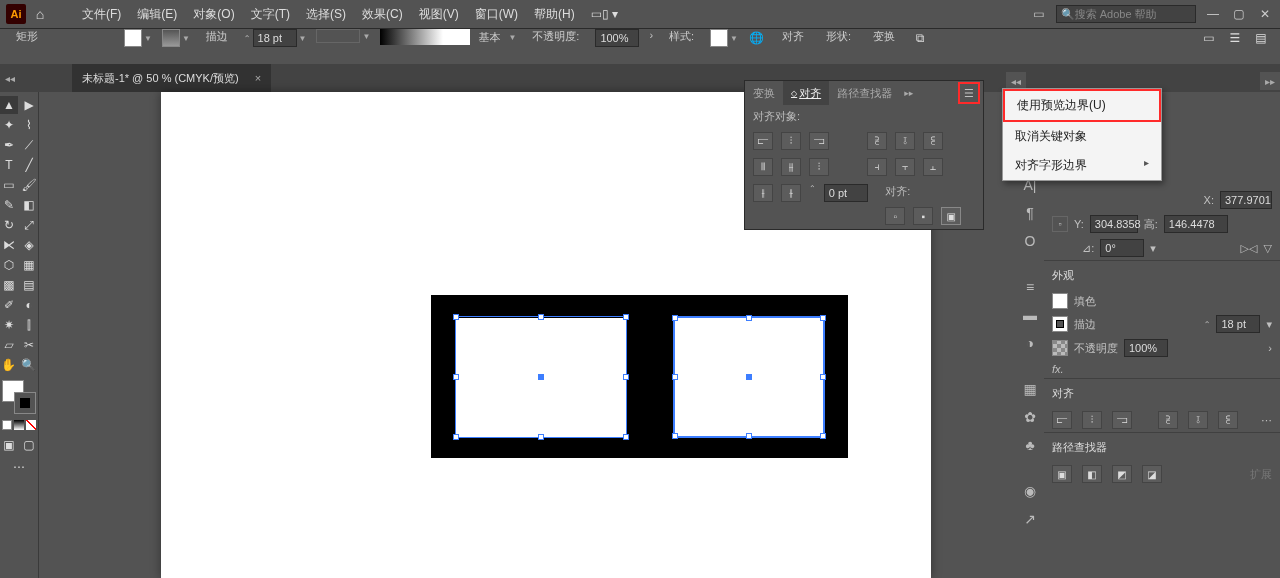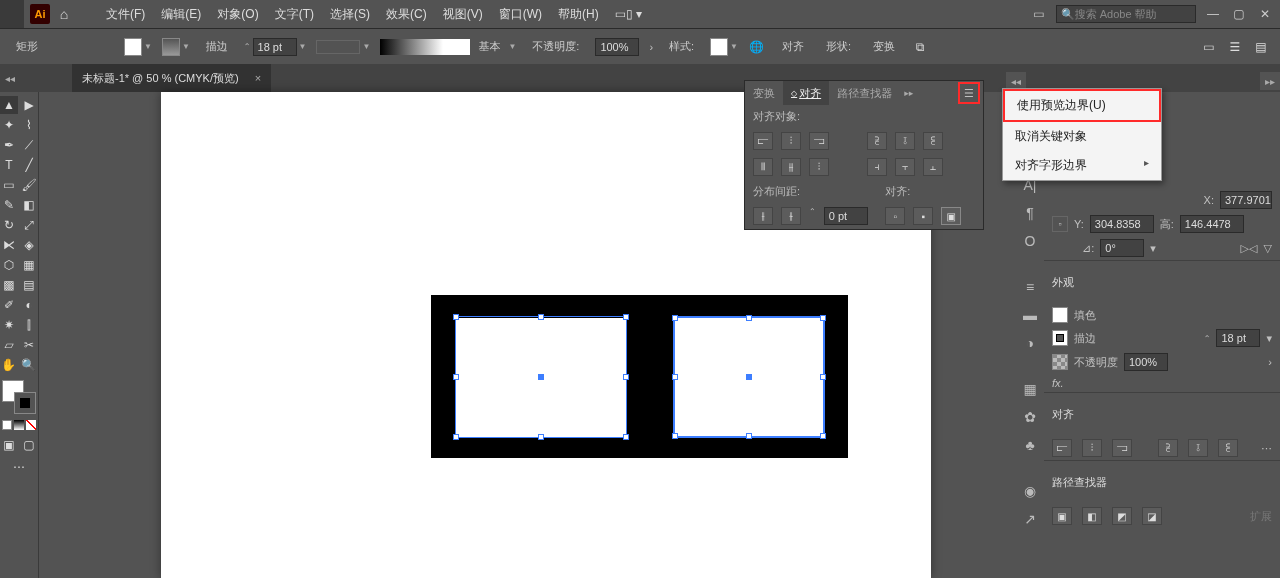--- a/index.html
+++ b/index.html
@@ -1,26 +1,26 @@
 <!DOCTYPE html>
 <html><head>
 <meta charset="utf-8">
 <style>
   * { margin:0; padding:0; box-sizing:border-box; font-family:"Microsoft YaHei",Arial,sans-serif; }
   body { background:#3a3a3a; color:#c0c0c0; font-size:11px; width:1280px; height:578px; overflow:hidden; position:relative; }
   
-  .menubar { height:28px; background:#535353; display:flex; align-items:center; padding:0 6px; gap:4px;margin-left:24px; }
+  .menubar { height:28px; background:#535353; display:flex; align-items:center; padding:0 6px; gap:4px; }
   .ai-logo { width:20px; height:20px; background:#330000; color:#ff9a00; font-weight:bold; font-size:11px; display:flex; align-items:center; justify-content:center; border-radius:2px; }
   .home-ico { width:20px; height:20px; color:#ddd; display:flex; align-items:center; justify-content:center; font-size:14px; }
   .menubar .mitem { padding:0 6px; color:#ddd; cursor:pointer; font-size:12px; }
   .menubar .right { margin-left:auto; display:flex; align-items:center; gap:8px; }
   .search { background:#424242; border:1px solid #2a2a2a; height:18px; width:140px; display:flex; align-items:center; padding:0 4px; color:#888; font-size:11px; }
   .winbtn { width:18px; height:14px; color:#ccc; font-size:12px; display:flex; align-items:center; justify-content:center; }
   
-  .ctrlbar { height:36px; background:#535353; border-top:1px solid #2a2a2a; display:flex; align-items:center; padding:0 10px; gap:10px; }
+  .ctrlbar { height:36px; background:#535353; border-top:1px solid #2a2a2a; display:flex; align-items:flex-start; padding:0 10px; gap:10px; }
   .ctrlbar .lbl { color:#ccc; padding:0 6px; }
   .swatch { width:18px; height:18px; border:1px solid #888; background:#fff; }
   .swatch.img { background:linear-gradient(#555,#999); }
   .dd { display:flex; align-items:center; gap:2px; }
   .dd .arr { font-size:8px; color:#aaa; }
   .numbox { background:#424242; border:1px solid #2a2a2a; color:#ddd; padding:1px 4px; min-width:44px; height:18px; display:flex; align-items:center; }
   .brush { width:90px; height:16px; background:linear-gradient(90deg,#000,#fff 70%); }
   
   .tabrow { height:28px; background:#434343; display:flex; align-items:center; }
   .tabrow .collapse { width:20px; text-align:center; color:#aaa; font-size:10px; }
@@ -38,21 +38,21 @@
   .brect { position:absolute; background:#000; }
   .wrect { position:absolute; background:#fff; }
   .sel { position:absolute; border:1px solid #3d7eff; }
   .sel .h { position:absolute; width:6px; height:6px; background:#fff; border:1px solid #3d7eff; }
   .sel .c { width:6px; height:6px; background:#3d7eff; position:absolute; left:50%; top:50%; transform:translate(-50%,-50%); }
   
   .iconstrip { width:28px; background:#535353; display:flex; flex-direction:column; align-items:center; gap:10px; padding-top:10px; color:#bbb; }
   .iconstrip div { height:18px; display:flex; align-items:center; justify-content:center; font-size:14px; }
   
   .rpanel { width:236px; background:#535353; display:flex; flex-direction:column; font-size:11px; }
-  .rpanel .chead { padding:14px 8px; color:#ddd; border-top:1px solid #404040;}
+  .rpanel .chead { padding:7px 8px; color:#ddd; border-top:1px solid #404040;}
   .rpanel .row { display:flex; align-items:center; gap:6px; padding:3px 8px; }
   .rpanel .sw { width:16px; height:16px; border:1px solid #888; }
   .ico16 { width:16px; height:16px; display:inline-flex; align-items:center; justify-content:center; border:1px solid #666; font-size:9px;}
   
   .alignpanel { position:absolute; left:744px; top:80px; width:240px; background:#535353; border:1px solid #2a2a2a; z-index:50; font-size:11px; }
   .alignpanel .tabs { display:flex; height:24px; align-items:center; }
   .alignpanel .tab { padding:0 8px; color:#aaa; height:100%; display:flex; align-items:center; }
   .alignpanel .tab.active { color:#eee; background:#434343; text-decoration:underline; }
   .alignpanel .more { margin-left:auto; width:22px; height:22px; margin-right:3px; display:flex; align-items:center; justify-content:center; border:2px solid #ff2a2a; box-sizing:border-box; }
   .alignpanel .sec { padding:4px 8px; color:#bbb; }
@@ -290,21 +290,21 @@
 
   <div class="rpanel">
     <div style="height:96px"></div>
     <div class="row">
       <span style="margin-left:auto">X:</span>
       <div class="numbox" style="width:52px">377.9701</div>
     </div>
     <div class="row">
       <span class="ico16">▫</span>
       <span>Y:</span>
-      <div class="numbox" style="width:64px">304.8358</div>
+      <div class="numbox" style="width:48px">304.8358</div>
       <span>高:</span>
       <div class="numbox" style="width:64px">146.4478</div>
     </div>
     <div class="row">
       <span style="margin-left:30px">⊿:</span>
       <div class="numbox">0°</div>
       <span class="arr">▾</span>
       <span style="margin-left:auto">▷◁</span>
       <span>▽</span>
     </div>
@@ -379,21 +379,20 @@
     <div class="albtn">⫴</div>
     <div class="albtn">⫵</div>
     <div class="albtn">⫶</div>
     <div style="width:22px"></div>
     <div class="albtn">⫞</div>
     <div class="albtn">⫟</div>
     <div class="albtn">⫠</div>
   </div>
   <div style="display:flex">
     <div style="flex:1">
-      <div class="sec">分布间距:</div>
       <div class="btnrow">
         <div class="albtn">⫲</div>
         <div class="albtn">⫳</div>
         <span style="font-size:8px">⌃</span>
         <div class="numbox">0 pt</div>
       </div>
     </div>
     <div style="flex:.8">
       <div class="sec">对齐:</div>
       <div class="btnrow">

